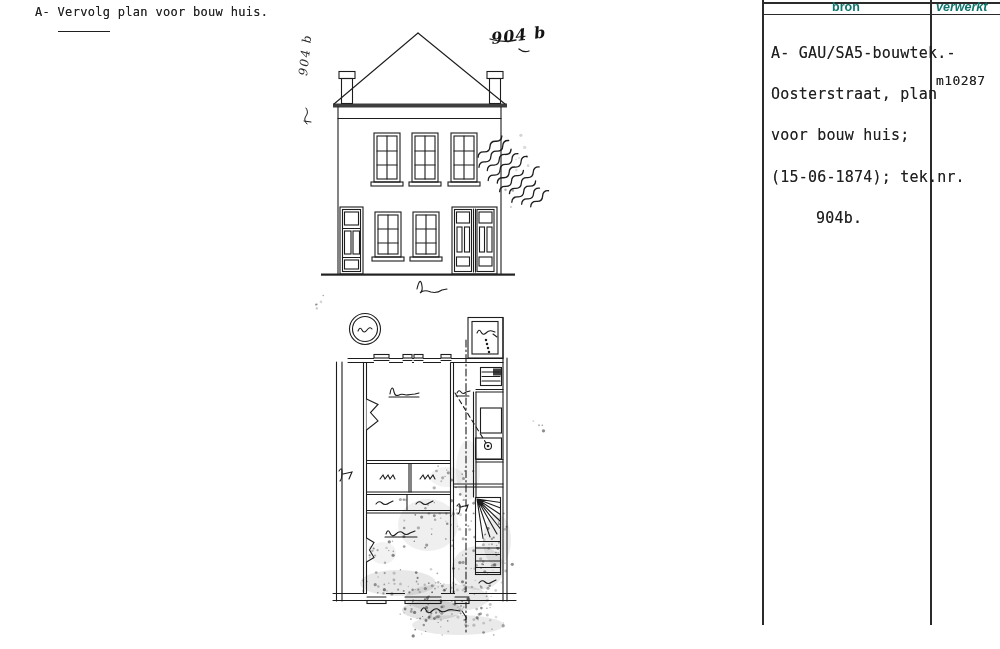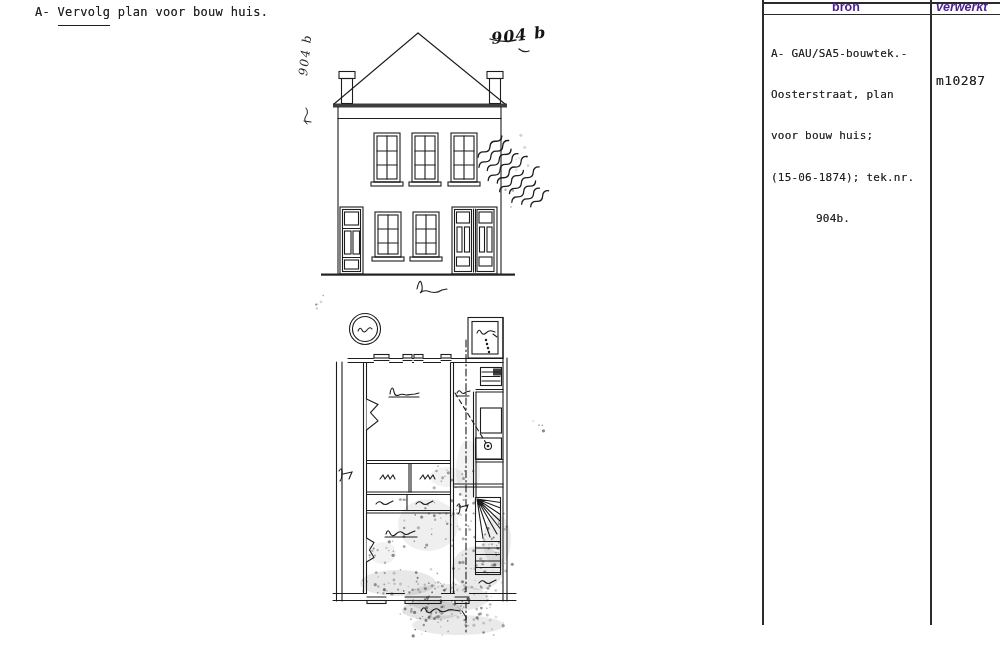--- a/index.html
+++ b/index.html
@@ -5,31 +5,31 @@
   html,body{margin:0;padding:0;background:#e8e8e8;}
   .page{
     position:relative;width:1000px;height:649px;margin:0 auto;
     background:#ffffff;overflow:hidden;
     font-family:"DejaVu Sans Mono", monospace;color:#1f1f1f;
   }
   .title-line{
     position:absolute;left:35px;top:5px;font-size:12px;letter-spacing:.3px;
     text-shadow:0 0 .5px rgba(0,0,0,.55);white-space:pre;
   }
-  .title-line .u{border-bottom:1.4px solid #1f1f1f;padding-bottom:6px;}
+  .title-line .u{border-bottom:1.4px solid #1f1f1f;padding-bottom:12px;}
   .vl{position:absolute;top:0;width:1.6px;height:625px;background:#2b2b2b;}
   .hl{position:absolute;left:762px;width:238px;height:1.6px;background:#2b2b2b;}
   .th{
     position:absolute;top:0;font-family:"Liberation Sans", sans-serif;
-    font-size:12.5px;font-weight:bold;color:#4c1d95;
+    font-size:12.5px;font-weight:bold;color:#0f766e;
   }
   .bron-h{left:762px;width:168px;text-align:center;}
   .verw-h{left:936px;font-style:italic;}
   .bron-cell{
-    position:absolute;left:771px;top:19px;font-size:11px;line-height:13.8px;
+    position:absolute;left:771px;top:19px;font-size:15px;line-height:13.8px;
     letter-spacing:.2px;text-shadow:0 0 .5px rgba(0,0,0,.5);white-space:pre;
   }
   .bron-cell .indent{padding-left:7px;margin-left:38px;}
   .verw-cell{
     position:absolute;left:936px;top:73px;font-size:13px;letter-spacing:.4px;
     text-shadow:0 0 .5px rgba(0,0,0,.5);
   }
   svg{position:absolute;left:0;top:0;}
   svg text{user-select:none;}
 </style>

